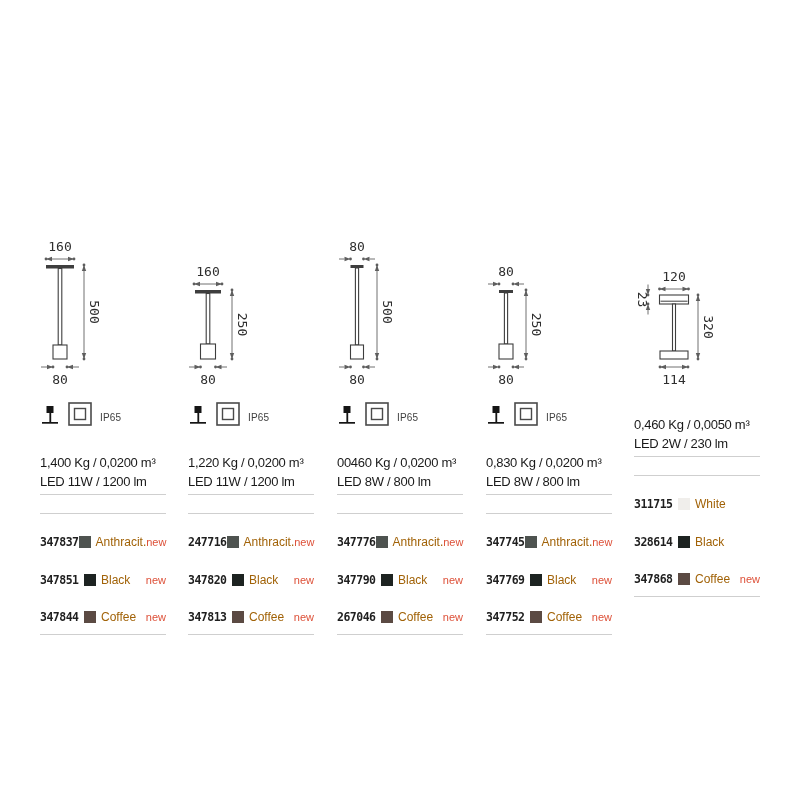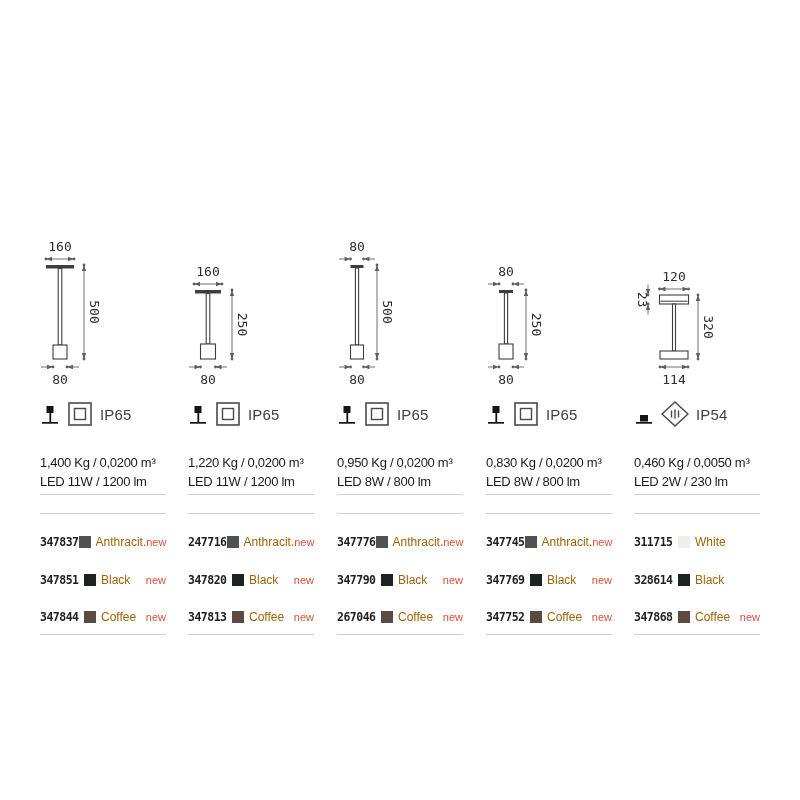--- a/index.html
+++ b/index.html
@@ -15,21 +15,21 @@
   
   .dln { stroke:#707070; stroke-width:1; fill:none; }
   .ddt { fill:#5e5e5e; }
   .dar { fill:#5e5e5e; }
   .dtx { font-family:"DejaVu Sans Mono", monospace; font-size:13px; fill:#2e2e2e; }
   .sfill { fill:#3e3e3e; }
   .sline { fill:#ffffff; stroke:#3e3e3e; stroke-width:1.1; }
   .sstroke { stroke:#3e3e3e; stroke-width:1; fill:none; }
 
   .icons { display:flex; align-items:flex-end; gap:7px; margin-top:8px; height:30px; }
-  .ip { font-size:15px; color:#3f3f3f; padding-bottom:4px; letter-spacing:0.2px; }
+  .ip { font-size:10px; color:#3f3f3f; padding-bottom:4px; letter-spacing:0.2px; }
 
   .specs { margin-top:26px; }
   .spec { font-size:13px; line-height:19px; letter-spacing:-0.3px; color:#1a1a1a; white-space:nowrap; }
 
   .sep  { border-top:1px solid var(--sep-color,#cfcfcf); height:0; }
   .sep1 { margin-top:3px; }
   .sep2 { margin-top:18px; }
   .sep3 { margin-top:7px; }
 
   .variants { margin-top:6px; }
@@ -213,21 +213,21 @@
         <rect x="9.4" y="10" width="1.8" height="9" fill="#151515"></rect>
         <rect x="2" y="19" width="16" height="1.7" fill="#151515"></rect>
     </svg>
     <svg width="26" height="26" viewBox="0 0 26 26">
       <rect x="2" y="2" width="22" height="22" fill="none" stroke="#4a4a4a" stroke-width="1.6"></rect>
         <rect x="7.5" y="7.5" width="11" height="11" fill="none" stroke="#4a4a4a" stroke-width="1.4"></rect>
     </svg>
     <span class="ip">IP65</span>
   </div>
   <div class="specs">
-    <div class="spec">0,950 Kg / 0,0200 m³</div>
+    <div class="spec">00460 Kg / 0,0200 m³</div>
     <div class="spec">LED 8W / 800 lm</div>
   </div>
   <div class="sep sep1"></div>
   <div class="sep sep2"></div>
   <div class="variants">
     <div class="vrow">
       <span class="code">347776</span>
       <span class="sw" style="background: rgb(78, 83, 80);"></span>
       <span class="cname">Anthracit.</span>
       <span class="newtag">new</span>
@@ -344,33 +344,20 @@
         <path class="dar" d="M66 92 L63.8 86 L68.2 86 Z"></path>
       <text class="dtx" transform="translate(72 60) rotate(90)" text-anchor="middle">320</text>
       <line class="dln" x1="28" y1="100" x2="56" y2="100"></line>
       <circle class="ddt" cx="28" cy="100" r="1.4"></circle>
         <circle class="ddt" cx="56" cy="100" r="1.4"></circle>
       <path class="dar" d="M28 100 L34 97.8 L34 102.2 Z"></path>
         <path class="dar" d="M56 100 L50 97.8 L50 102.2 Z"></path>
       <text class="dtx" x="42" y="117" text-anchor="middle">114</text>
     </svg>
   </div>
-  <div class="icons">
-    <svg width="20" height="24" viewBox="0 0 20 24">
-      <rect x="6" y="12" width="8" height="6.5" fill="#151515"></rect>
-        <rect x="2" y="19" width="16" height="1.7" fill="#151515"></rect>
-    </svg>
-    <svg width="28" height="26" viewBox="0 0 28 26">
-      <path d="M14 1 L27 13 L14 25 L1 13 Z" fill="none" stroke="#4a4a4a" stroke-width="1.5"></path>
-      <line x1="10.5" y1="9.5" x2="10.5" y2="16.5" stroke="#4a4a4a" stroke-width="1.4"></line>
-      <line x1="14" y1="8.5" x2="14" y2="17.5" stroke="#4a4a4a" stroke-width="1.4"></line>
-      <line x1="17.5" y1="9.5" x2="17.5" y2="16.5" stroke="#4a4a4a" stroke-width="1.4"></line>
-    </svg>
-    <span class="ip">IP54</span>
-  </div>
   <div class="specs">
     <div class="spec">0,460 Kg / 0,0050 m³</div>
     <div class="spec">LED 2W / 230 lm</div>
   </div>
   <div class="sep sep1"></div>
   <div class="sep sep2"></div>
   <div class="variants">
     <div class="vrow">
       <span class="code">311715</span>
       <span class="sw" style="background: rgb(240, 238, 235);"></span>

